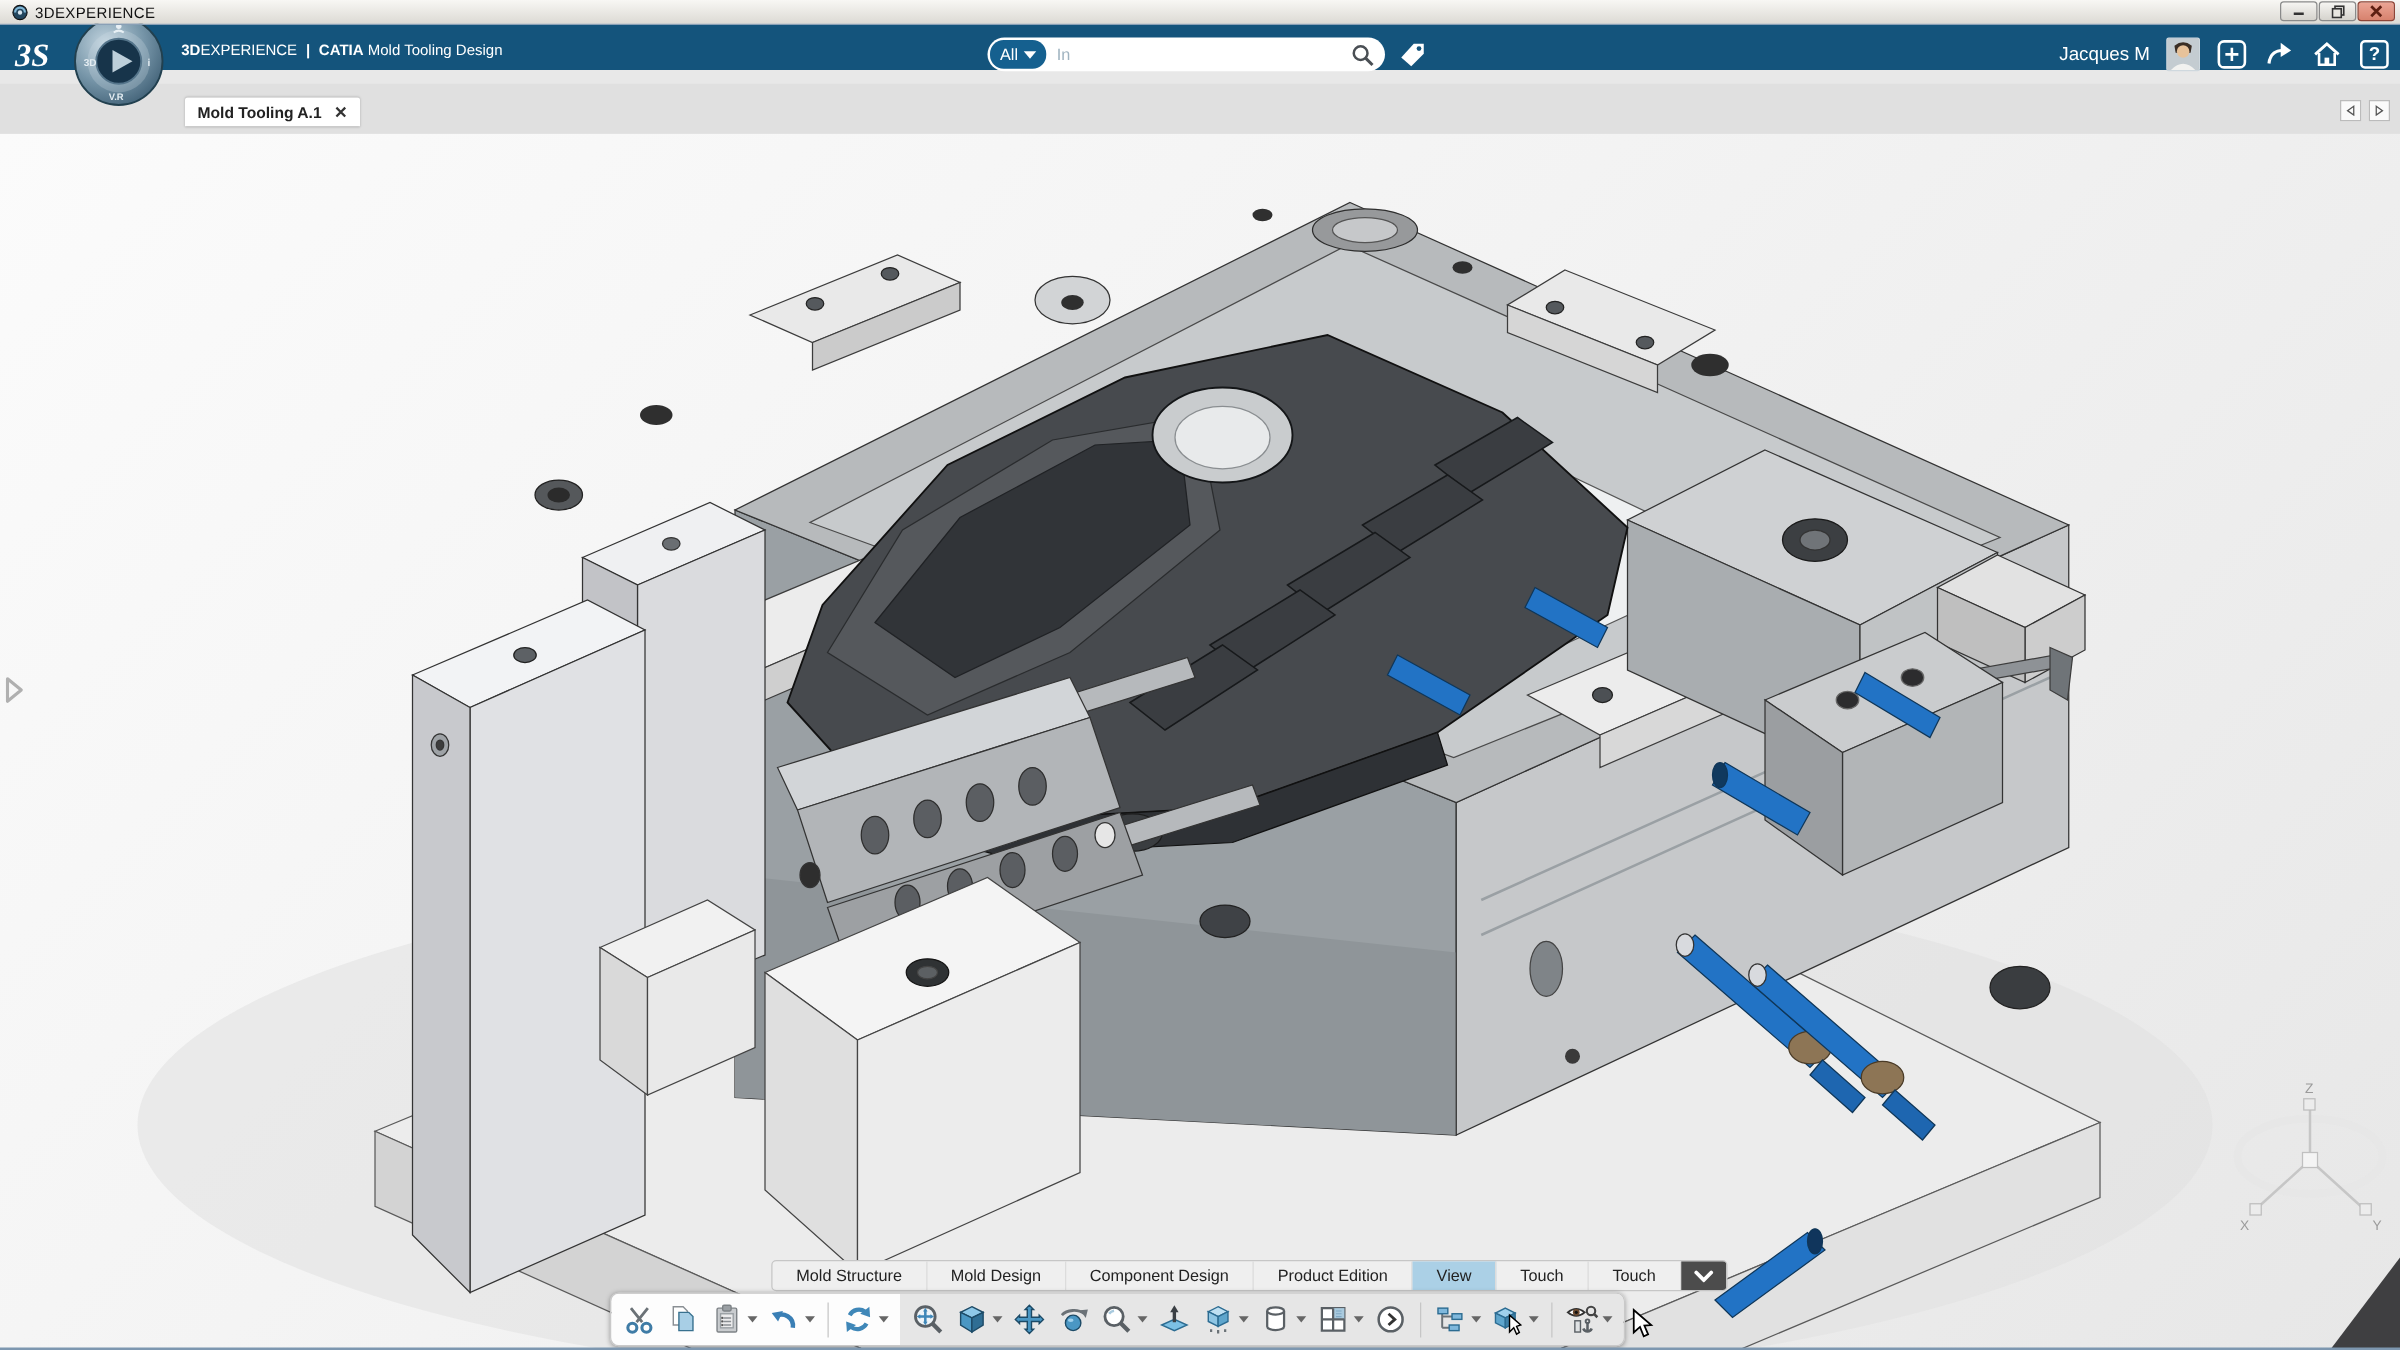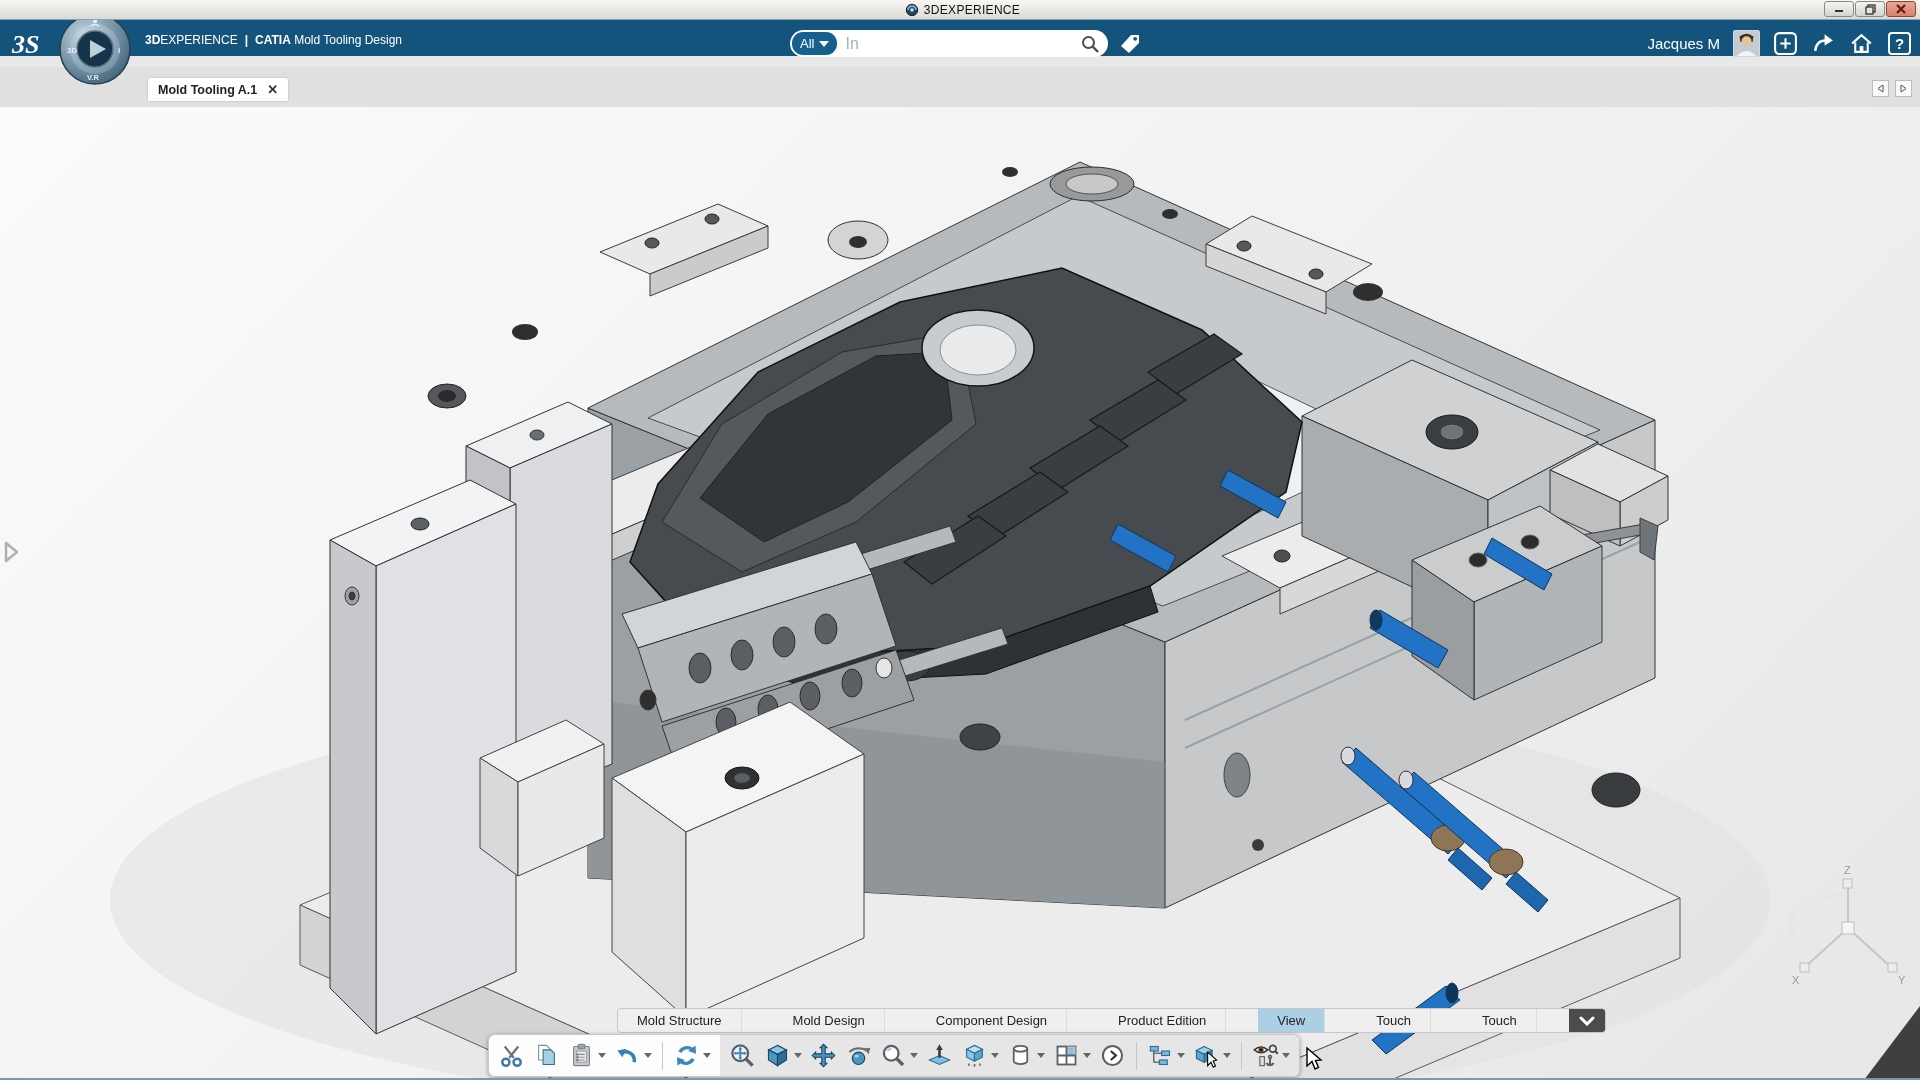--- a/index.html
+++ b/index.html
@@ -3,41 +3,41 @@
 <meta charset="utf-8">
 <style>
   * { margin:0; padding:0; box-sizing:border-box; }
   html,body { width:1920px; height:1080px; overflow:hidden; }
   body { font-family:"Liberation Sans", sans-serif; background:#e8e8e8; position:relative; }
   .app { position:absolute; inset:0; }
 
   
   .titlebar { position:absolute; top:0; left:0; right:0; height:20px;
     background:linear-gradient(#f8f7f4,#dcdad4); border-bottom:1px solid #8aa0b6;
-    display:flex; align-items:center; padding:0 4px; z-index:50;justify-content:center; }
+    display:flex; align-items:center; padding:0 4px; z-index:50; }
   .titlebar .tico { width:14px; height:14px; margin:0 5px; }
   .titlebar .ttext { font-size:12px; color:#111; letter-spacing:.3px; }
   .win-controls { position:absolute; right:4px; top:1px; display:flex; gap:1px; }
   .win-btn { width:30px; height:16px; border:1px solid #8a8a8a; border-radius:3px;
     background:linear-gradient(#f6f5f2,#d5d3cd); display:flex; align-items:center; justify-content:center; }
   .win-btn.close { background:linear-gradient(#eba595,var(--close_red)); border-color:#8e4436; }
 
   
   .header { position:absolute; top:20px; left:0; right:0; height:36px; background:var(--header_blue); z-index:40; }
   .logo { position:absolute; left:8px; top:5px; width:46px; height:36px; }
   .compass { position:absolute; left:58px; top:-8px; width:74px; height:74px; z-index:45; }
   .app-title { position:absolute; left:145px; top:13px; font-size:12px; color:#fff; white-space:nowrap; }
   .app-title b { font-weight:bold; }
   .app-title .sep { margin:0 7px; font-weight:bold; }
   .search-box { position:absolute; left:790px; top:10px; width:318px; height:27px; background:#fff;
     border-radius:14px; display:flex; align-items:center; padding:2px; }
   .all-chip { background:var(--chip_blue); color:#fff; height:23px; border-radius:11px; display:flex;
     align-items:center; padding:0 8px; font-size:13px; font-weight:normal; gap:5px; }
   .all-chip .dcaret { width:0; height:0; border-left:5px solid transparent; border-right:5px solid transparent; border-top:6px solid #fff; }
-  .search-box input { border:none; outline:none; flex:1; font-size:16px; padding:0 8px; color:#333; font-family:"Liberation Sans",sans-serif; background:transparent; }
+  .search-box input { border:none; outline:none; flex:1; font-size:13px; padding:0 8px; color:#333; font-family:"Liberation Sans",sans-serif; background:transparent; }
   .search-box input::placeholder { color:#9fb3c0; }
   .search-mag { width:20px; height:20px; margin-right:6px; }
   .tag-btn { position:absolute; left:1118px; top:12px; width:24px; height:24px; }
   .user-area { position:absolute; right:8px; top:0; height:47px; display:flex; align-items:center; gap:13px; }
   .user-name { color:#fff; font-size:15px; }
   .avatar { width:27px; height:27px; border:1px solid #cfd8de; border-radius:2px; overflow:hidden; background:#bcc7cd; }
   .hbtn { width:25px; height:25px; display:flex; align-items:center; justify-content:center; }
   .help-box { width:23px; height:23px; border:2px solid #fff; border-radius:4px; color:#fff;
     font-size:15px; font-weight:bold; display:flex; align-items:center; justify-content:center; }
 
@@ -51,21 +51,21 @@
   .nav-btn { width:17px; height:17px; background:#fafafa; border:1px solid #bbb; display:flex; align-items:center; justify-content:center; }
 
   
   .viewport { position:absolute; top:107px; left:0; right:0; bottom:0; overflow:hidden;
     background:linear-gradient(135deg,#fbfbfb 0%,#f3f3f3 45%,#e7e7e7 100%); }
   .model-svg { position:absolute; top:-107px; left:0; width:1920px; height:1080px; }
   .expander { position:absolute; left:2px; top:433px; width:20px; height:24px; }
 
   
   .bottom-tabs { position:absolute; left:617px; bottom:47px; height:25px; display:flex; z-index:60;
-    background:#efefef; border:1px solid #c6c6c6; border-radius:4px; overflow:hidden;gap:32px; }
+    background:#efefef; border:1px solid #c6c6c6; border-radius:4px; overflow:hidden; }
   .btab { padding:0 19px; line-height:23px; font-size:13px; color:#222; border-right:1px solid #dcdcdc; white-space:nowrap; }
   .btab.active { background:var(--active_tab); }
   .collapse-btn { width:36px; background:#4c4c4c; display:flex; align-items:center; justify-content:center; }
 
   
   .toolbar { position:absolute; left:488px; bottom:3px; height:43px; display:flex; z-index:60;
     border-radius:7px; box-shadow:0 1px 4px rgba(0,0,0,.35); overflow:hidden; border:1px solid #c9c9c9; }
   .grp { display:flex; align-items:center; padding:0 6px; gap:2px; }
   .grp.white { background:#fdfdfd; }
   .grp.gray { background:#e6e6e6; }

